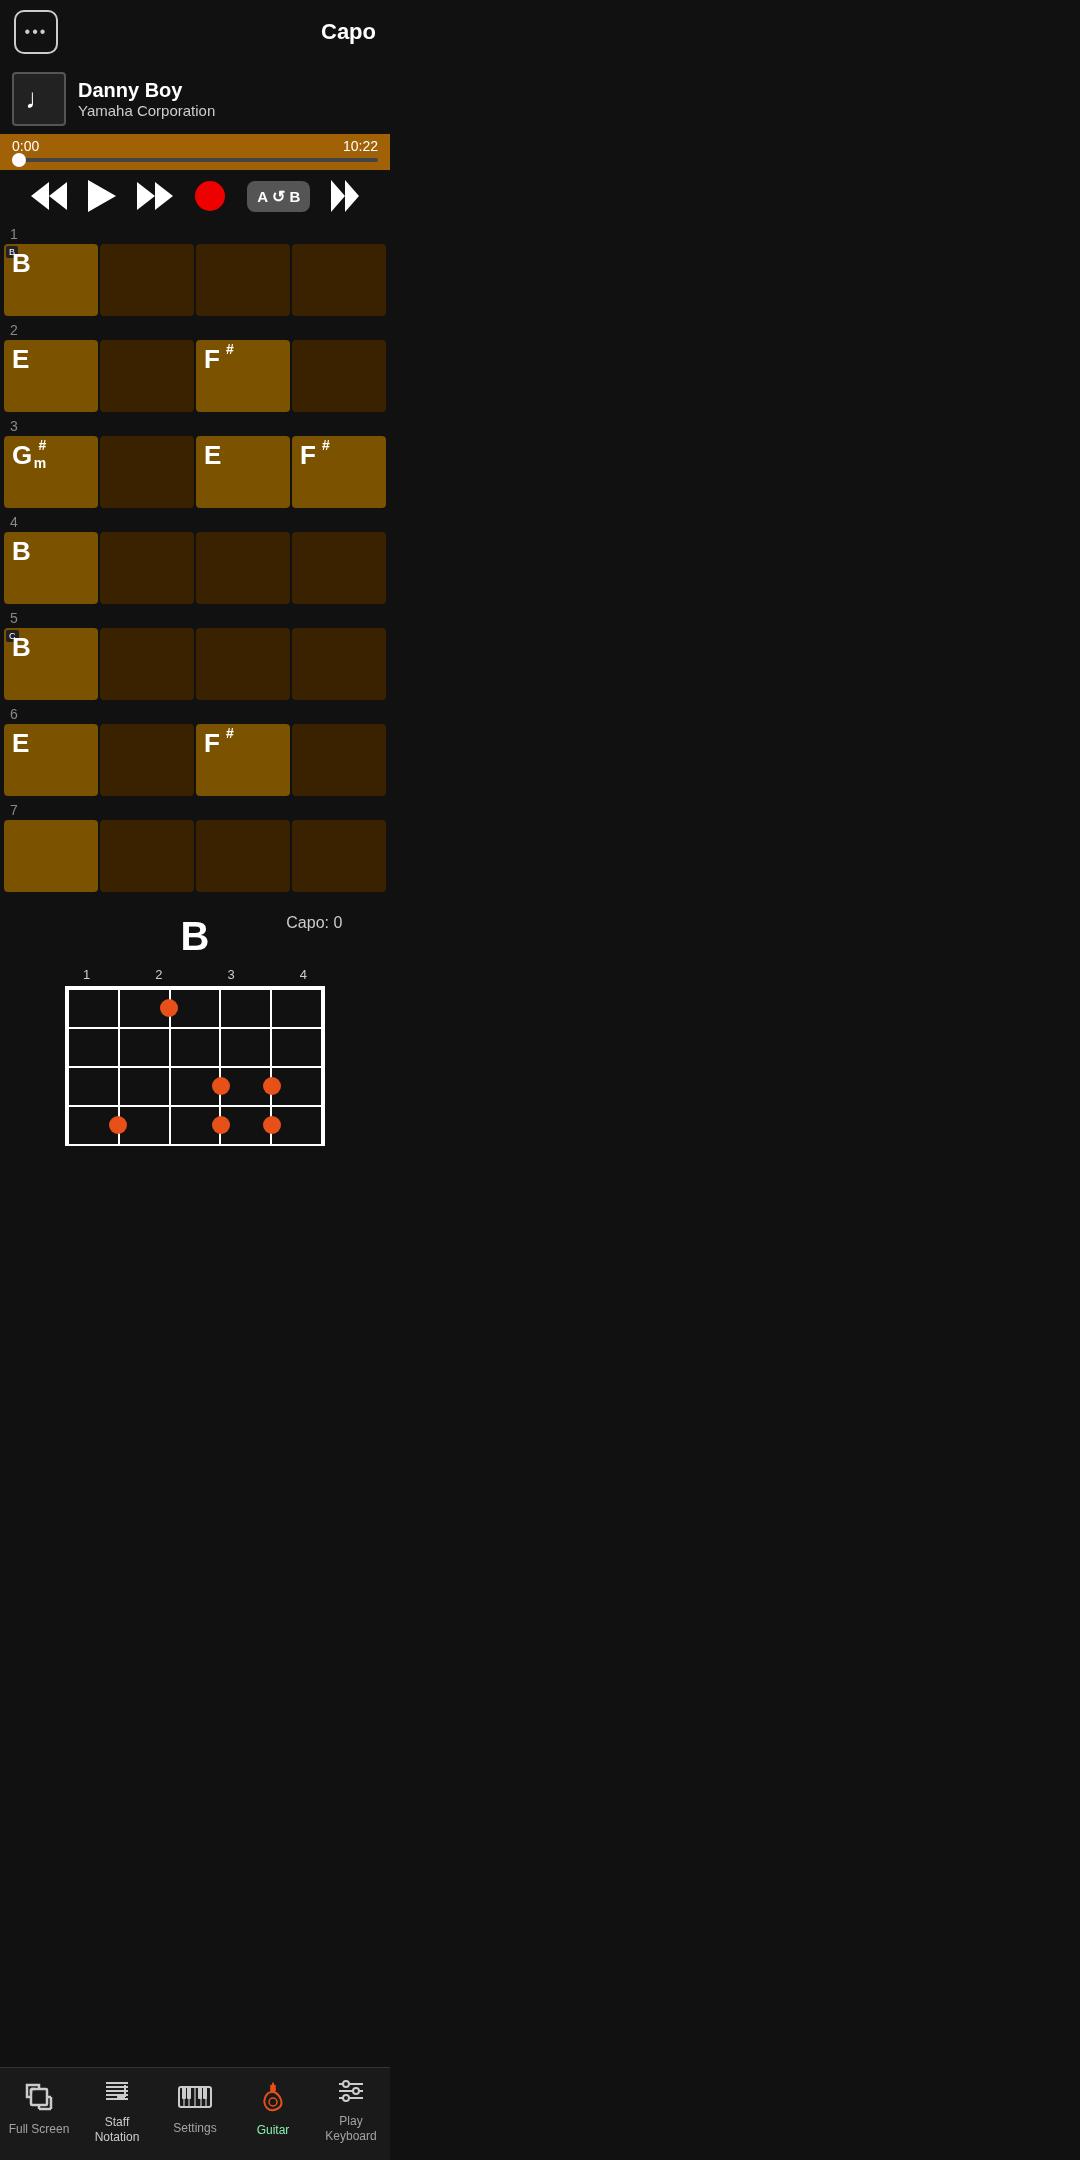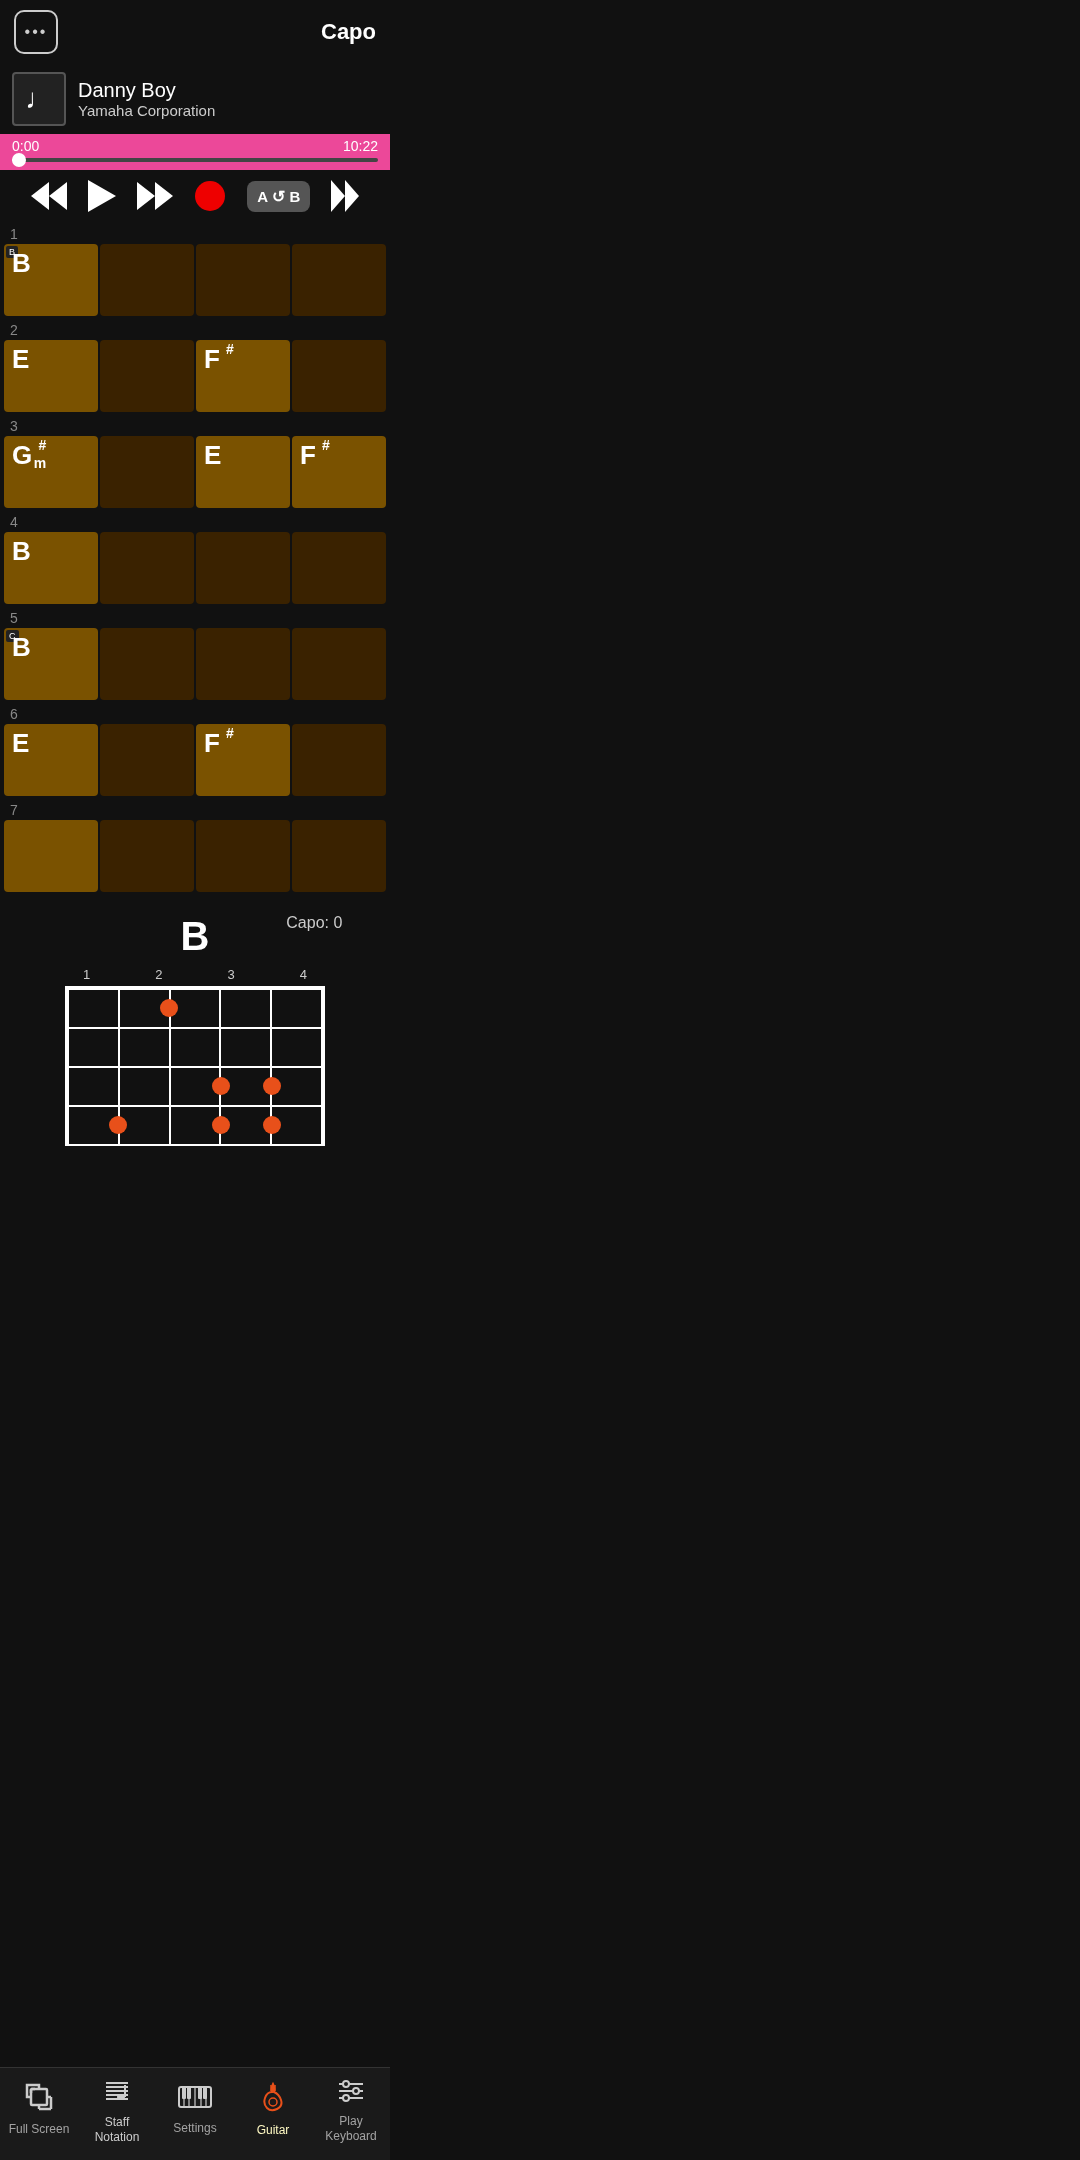--- a/index.html
+++ b/index.html
@@ -47,27 +47,27 @@
     .album-art {
       width: 54px; height: 54px;
       background: #222;
       border: 2px solid #555;
       border-radius: 4px;
       display: flex; align-items: center; justify-content: center;
       flex-shrink: 0;
     }
     .album-art .note { font-size: 28px; color: #fff; }
     .song-info { margin-left: 12px; }
-    .song-title { font-size: 20px; font-weight: 400; }
+    .song-title { font-size: 20px; font-weight: 700; }
     .song-artist { font-size: 15px; color: #ccc; }
 
     
     .playback {
       padding: 4px 12px 8px;
-      background: #ec4899;
+      background: #a16207;
     }
     .time-row {
       display: flex; justify-content: space-between;
       font-size: 14px; color: #fff; margin-bottom: 4px;
     }
     .progress-bar {
       height: 4px; background: #444; border-radius: 2px; position: relative;
     }
     .progress-fill {
       height: 100%; background: #fff; border-radius: 2px; width: 2%;
@@ -469,21 +469,21 @@
     <div class="nav-icon">
       <svg width="28" height="30" viewBox="0 0 28 30" fill="none">
         <path d="M14 2 Q16 6 15 10 Q20 12 22 18 Q24 24 18 27 Q12 30 8 26 Q4 22 6 16 Q8 10 13 10 Q12 6 14 2 Z" fill="none" stroke="#e8501a" stroke-width="2"></path>
         <circle cx="14" cy="20" r="4" fill="none" stroke="#e8501a" stroke-width="1.5"></circle>
         <line x1="14" y1="10" x2="14" y2="2" stroke="#e8501a" stroke-width="2"></line>
         <line x1="11" y1="4" x2="17" y2="4" stroke="#e8501a" stroke-width="1.5"></line>
         <line x1="11" y1="6" x2="17" y2="6" stroke="#e8501a" stroke-width="1.5"></line>
         <line x1="11" y1="8" x2="17" y2="8" stroke="#e8501a" stroke-width="1.5"></line>
       </svg>
     </div>
-    <div class="nav-label" style="color:#fef9c3;text-align:right;">Guitar</div>
+    <div class="nav-label" style="color:#86efac;text-align:right;">Guitar</div>
   </div>
 
   <div class="nav-item">
     <div class="nav-icon">
       <svg width="30" height="26" viewBox="0 0 30 26" fill="none" stroke="#ccc" stroke-width="2">
         <line x1="3" y1="7" x2="27" y2="7"></line>
         <line x1="3" y1="14" x2="27" y2="14"></line>
         <line x1="3" y1="21" x2="27" y2="21"></line>
         <circle cx="10" cy="7" r="3" fill="#1a1a1a" stroke="#ccc" stroke-width="2"></circle>
         <circle cx="20" cy="14" r="3" fill="#1a1a1a" stroke="#ccc" stroke-width="2"></circle>

